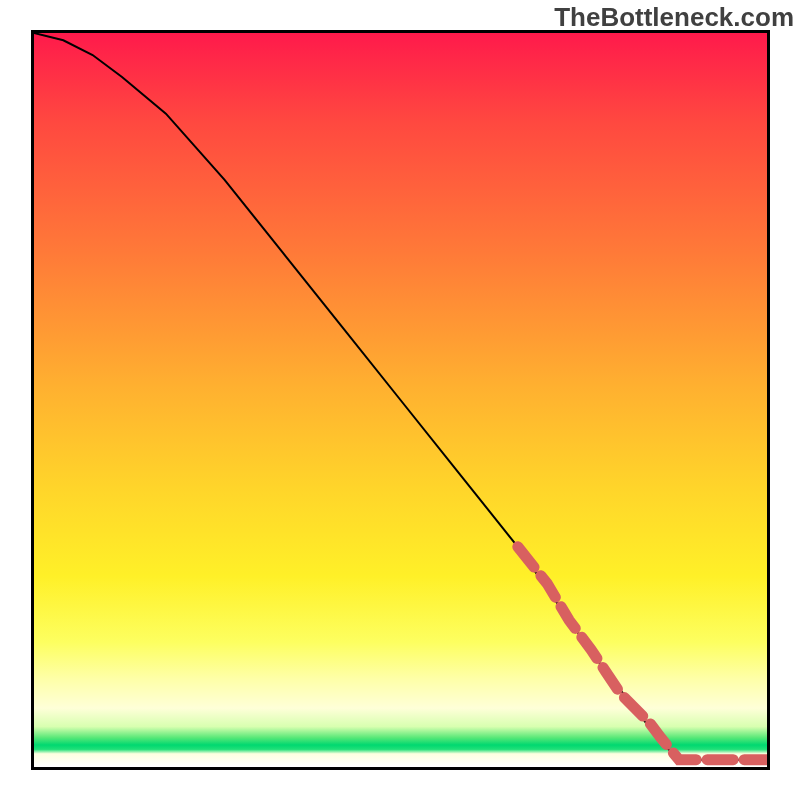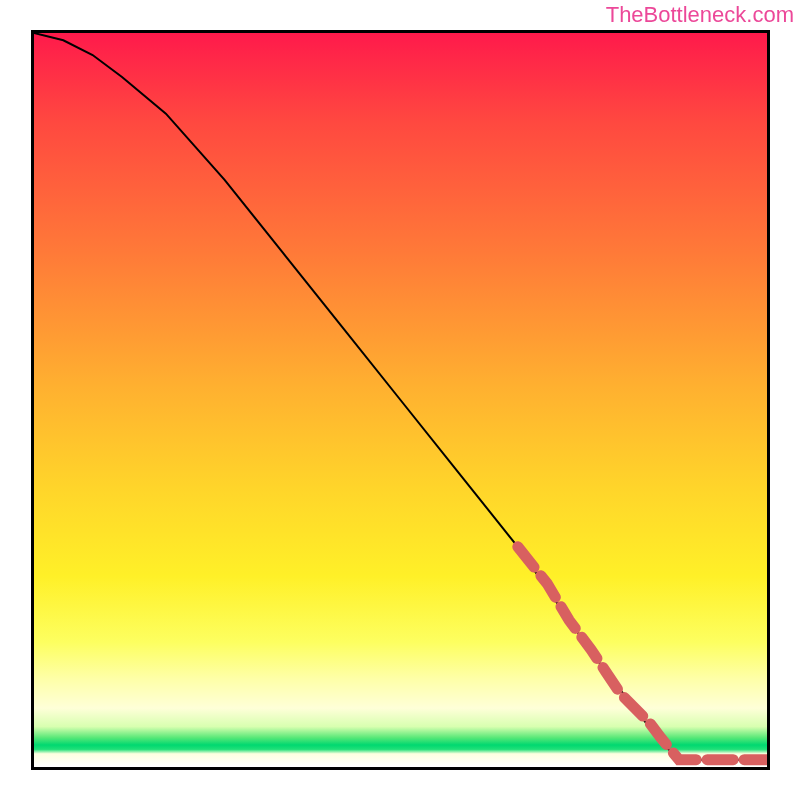--- a/index.html
+++ b/index.html
@@ -13,23 +13,23 @@
   }
   .stage {
     position: relative;
     width: 800px;
     height: 800px;
   }
   .watermark {
     position: absolute;
     top: 2px;
     right: 6px;
-    color: #ec4899;
-    font-size: 22px;
-    font-weight: 400;
+    color: #404040;
+    font-size: 26px;
+    font-weight: 700;
     letter-spacing: 0;
     z-index: 10;
   }
   .plot-frame {
     position: absolute;
     left: 31px;
     top: 30px;
     width: 739px;
     height: 740px;
     box-sizing: border-box;

